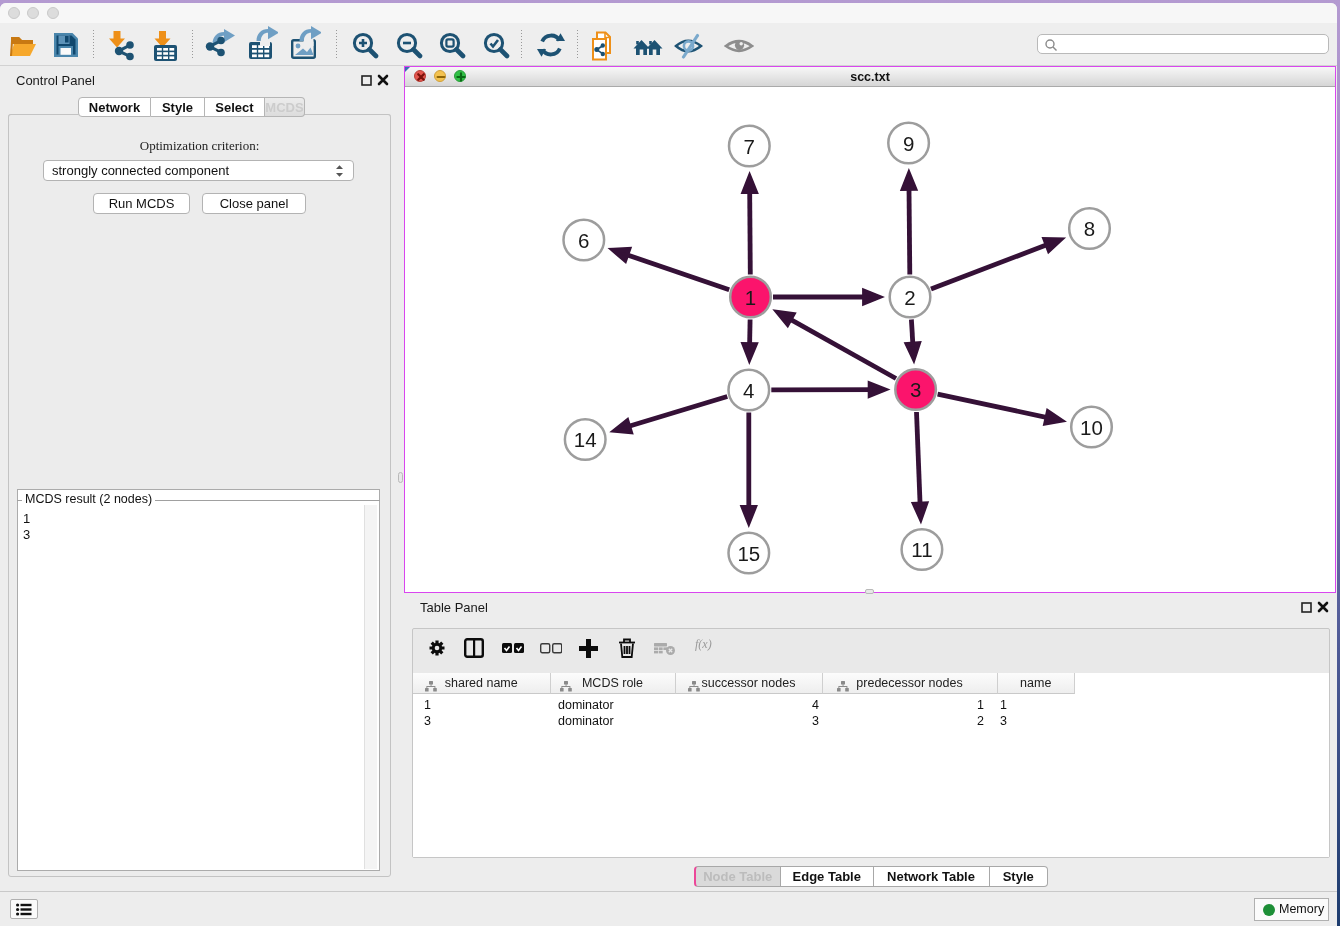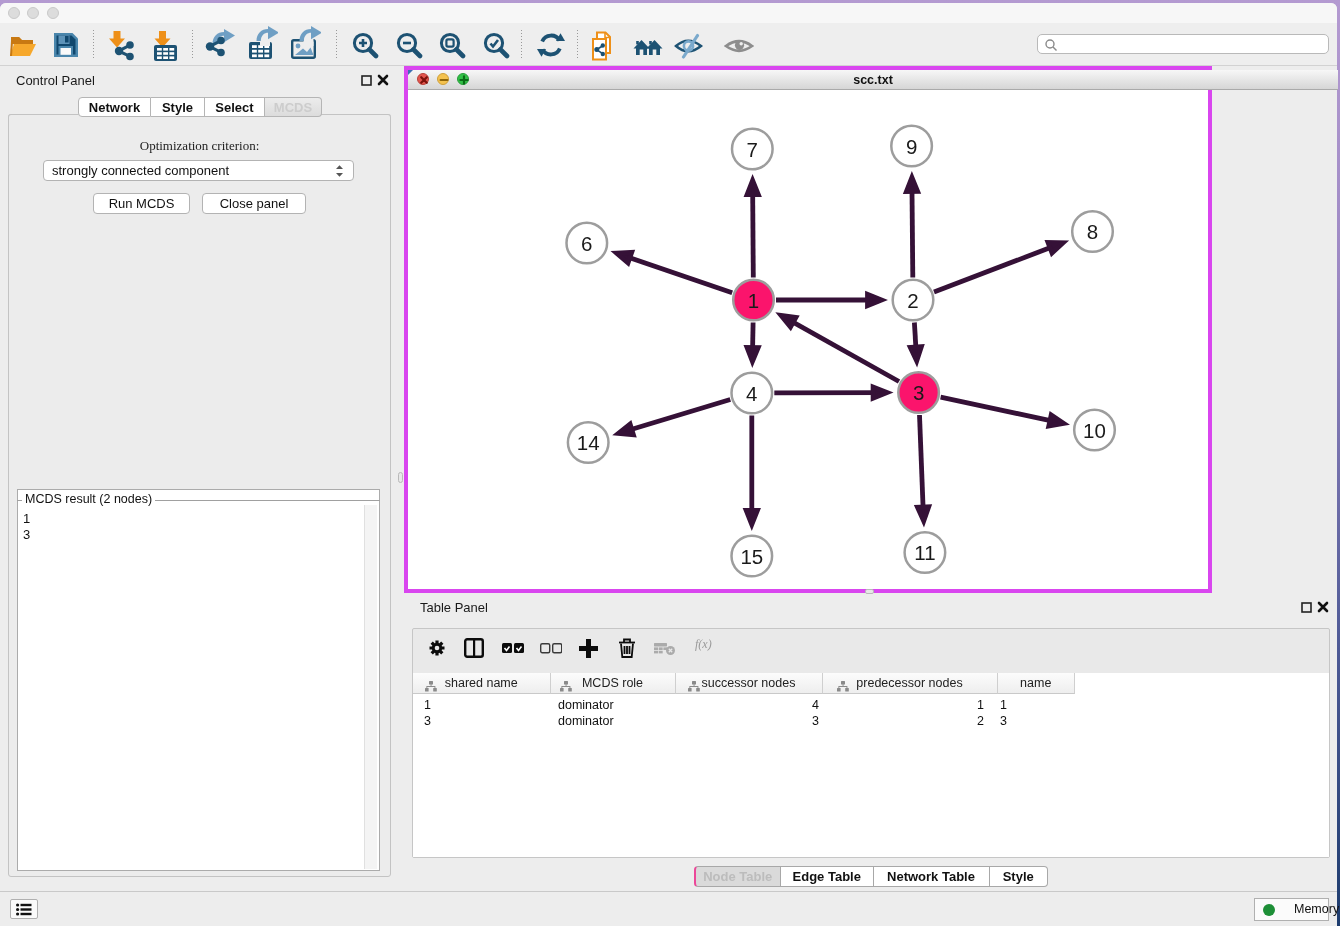--- a/index.html
+++ b/index.html
@@ -45,22 +45,22 @@
 #rb-line { position:absolute; left:17px; top:497px; width:363px; height:1px; background:#a0a0a0; }
 #rb-label { position:absolute; left:22px; top:489px; font-size:12.5px; color:#111;
   background:#fff; padding:0 3px; }
 #rb-scroll { position:absolute; left:364px; top:502px; width:13px; height:364px;
   background:#f4f4f4; border-left:1px solid #e0e0e0; }
 #rb-text { position:absolute; left:23px; top:508px; font-size:13px; color:#111; line-height:16px; }
 
 .knobv { position:absolute; width:5px; height:11px; background:#e8e8e8;
   border:1px solid #b9b9b9; border-radius:3px; }
 
-#netframe { position:absolute; left:404px; top:63px; width:808px; height:527px;
-  border:4px solid #d946ef; background:#fff; }
+#netframe { position:absolute; left:404px; top:63px; width:932px; height:527px;
+  border:1px solid #d946ef; background:#fff; }
 #nf-title { position:absolute; left:0; top:0; width:930px; height:20px;
   background:linear-gradient(#f7f7f7,#d6d6d6); border-bottom:1px solid #aaa; }
 #nf-name { position:absolute; left:0; top:3px; width:930px; text-align:center;
   font-size:12.5px; font-weight:600; color:#111; }
 .lt { position:absolute; top:2.5px; width:12px; height:12px; border-radius:50%; }
 .lt svg { position:absolute; left:0; top:0; }
 #graphsvg { position:absolute; left:0px; top:20px; }
 
 #tpanel { position:absolute; left:404px; top:593px; width:932px; height:295px; }
 #tp-title { position:absolute; left:16px; top:4px; font-size:13px; color:#1a1a1a; }
@@ -78,21 +78,21 @@
 .btab.first { border-left:2px solid #ec4899; border-radius:4px 0 0 4px; }
 .btab.last { border-radius:0 4px 4px 0; }
 .btab.sel { background:#dadada; color:#bcbcbc; }
 
 #statusbar { position:absolute; left:0; top:888px; width:1337px; height:35px;
   background:#ededed; border-top:1px solid #c9c9c9; }
 #sb-listbtn { position:absolute; left:10px; top:7px; width:28px; height:20px;
   background:#fafafa; border:1px solid #b0b0b0; border-radius:2px; }
 #sb-mem { position:absolute; left:1254px; top:6px; width:75px; height:23px;
   background:#fbfbfb; border:1px solid #b0b0b0; font-size:12.5px; color:#111;
-  line-height:21px; padding-left:39px; }
+  line-height:21px; padding-left:24px; }
 #sb-mem .dot { position:absolute; left:8px; top:4.5px; width:12px; height:12px;
   border-radius:50%; background:#1d8f37; }
 </style></head><body>
 <div id="win">
  <div id="titlebar">
   <div class="tl" style="left:8px"></div>
   <div class="tl" style="left:27px"></div>
   <div class="tl" style="left:47px"></div>
  </div>
  <div id="toolbar">
@@ -256,21 +256,21 @@
     </svg>
  <svg class="paneico" style="left:377px;top:71px" width="12" height="12" viewBox="0 0 12 12">
       <path d="M2 2 L10 10 M10 2 L2 10" stroke="#111" stroke-width="2.6" stroke-linecap="round"></path>
     </svg>
  <div id="cp-bodytop"></div>
  <div id="cp-body"></div>
  <div id="cp-tabs">
    <div class="tab first" style="width:73px">Network</div>
    <div class="tab" style="width:54px">Style</div>
    <div class="tab" style="width:60px">Select</div>
-   <div class="tab sel last" style="width:57px">MCDS</div>
+   <div class="tab sel last" style="width:40px">MCDS</div>
  </div>
  <div id="opt-label">Optimization criterion:</div>
  <div id="combo">strongly connected component
    <svg width="11" height="14" viewBox="0 0 11 14" style="position:absolute;right:8px;top:3px">
         <path d="M2 5 L5.5 1.2 9 5 z M2 9 L5.5 12.8 9 9 z" fill="#555"></path>
       </svg>
  </div>
  <div class="btn" style="left:93px;width:97px">Run MCDS</div>
  <div class="btn" style="left:202px;width:104px">Close panel</div>
  <div id="resultbox"></div>

